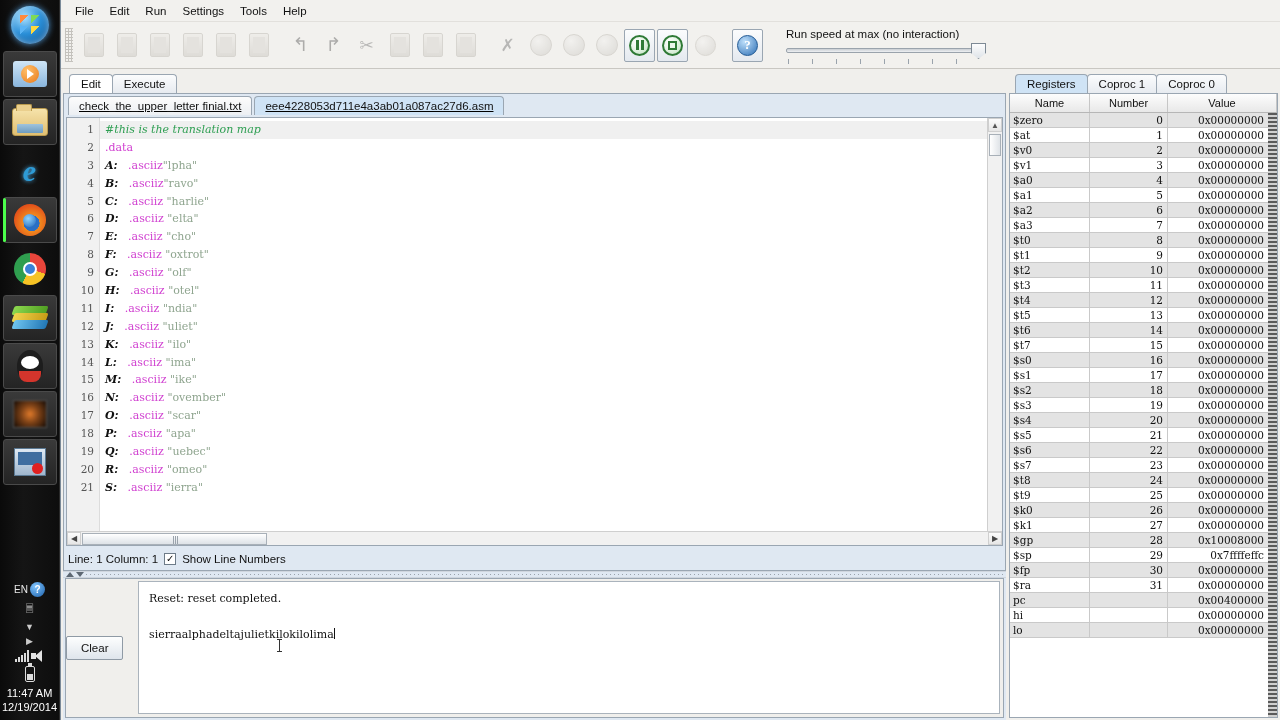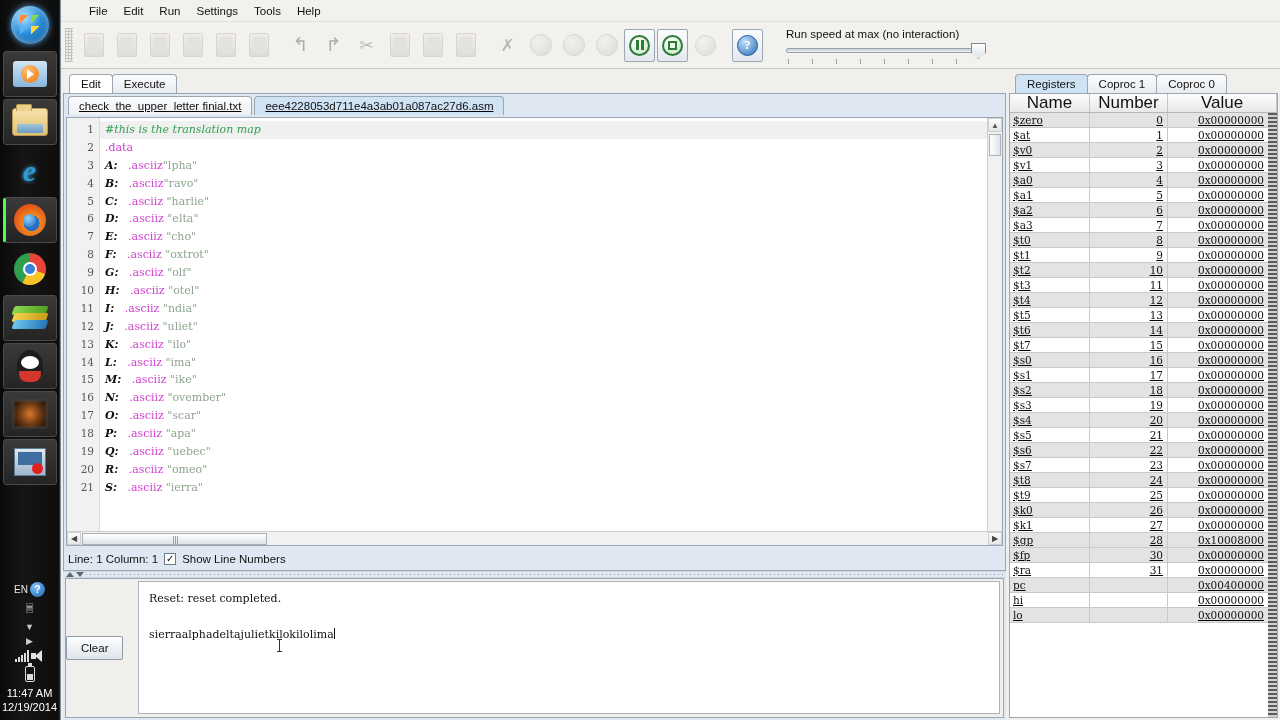--- a/index.html
+++ b/index.html
@@ -107,21 +107,21 @@
   .wbtns{ position:absolute; right:2px; top:1px; display:flex; gap:1px; }
   .wbtn{
     width:27px;height:17px;border:1px solid #8a99a8;border-radius:2px;
     background:linear-gradient(to bottom,#f4f7fa,#ccd6e0);
     display:flex;align-items:center;justify-content:center;font-size:10px;color:#333;
   }
   .wbtn.close{ background:linear-gradient(to bottom,#f2a3a0,#c7312a); border-color:#9b2b22; color:#fff; width:33px; font-weight:bold;}
   .wbtn .mini{display:block;width:10px;height:2px;background:#333;margin-top:5px;}
   .wbtn .maxi{display:block;width:9px;height:9px;border:1.5px solid #333;}
 
-  #menubar{ height:22px; background:#f2f1ee; display:flex; align-items:center; padding-left:20px; border-bottom:1px solid #e2e0dc;}
+  #menubar{ height:22px; background:#f2f1ee; display:flex; align-items:center; padding-left:6px; border-bottom:1px solid #e2e0dc;}
   .menu-item{ font-size:11.5px; color:#111; padding:2px 8px; }
 
   #toolbar{
     height:47px; background:#f2f1ee; display:flex; align-items:center;
     border-bottom:1px solid #c9c7c2; padding-left:4px; position:relative;
   }
   .grip{width:8px;height:34px;background:
      repeating-linear-gradient(to bottom, #b9b7b2 0 1px, transparent 1px 3px),
      repeating-linear-gradient(to right, #b9b7b2 0 1px, transparent 1px 3px);
      margin-right:4px; opacity:.8;}
@@ -222,29 +222,29 @@
     font-family:"DejaVu Serif", serif; font-size:11px; color:#111; position:relative;}
   .io-line{ height:18px; line-height:18px; white-space:pre;}
   .caret{display:inline-block;width:1px;height:11px;background:#111;vertical-align:-1px;}
   .ibeam{position:absolute; left:140px; top:57px; width:1px; height:13px; background:#333;}
   .ibeam::before,.ibeam::after{content:"";position:absolute;left:-2px;width:5px;height:1px;background:#333;}
   .ibeam::before{top:0;} .ibeam::after{bottom:0;}
 
   
   #reg-panel{ flex:1; display:flex; flex-direction:column; border:1px solid #9aa6b2; background:#fff; min-height:0; margin-bottom:2px;}
   #reg-head{ display:flex; height:19px; background:linear-gradient(to bottom,#fdfdfd,#e8e8e8); border-bottom:1px solid #b6b6b6;}
-  #reg-head div{ font-size:17px; color:#111; display:flex; align-items:center; justify-content:center; border-right:1px solid #c6c6c6;text-align:center;}
+  #reg-head div{ font-size:11px; color:#111; display:flex; align-items:center; justify-content:center; border-right:1px solid #c6c6c6;text-align:center;}
   .col-name{width:80px;} .col-num{width:78px;} .col-val{flex:1;}
   #reg-rows{ flex:1; overflow:hidden;}
   .rrow{ display:flex; height:15px; border-bottom:1px solid #c9c9c9; font-family:"DejaVu Serif", serif; font-size:10.5px; color:#111;}
   .rrow.alt{ background:#e3e3e3; }
   .rrow .n{ width:80px; padding-left:3px; display:flex; align-items:center; border-right:1px solid #c9c9c9;}
   .rrow .b{ width:78px; padding-right:4px; display:flex; align-items:center; justify-content:flex-end; border-right:1px solid #c9c9c9;}
   .rrow .v{ flex:1; padding-right:4px; display:flex; align-items:center; justify-content:flex-end;}
-  .reg-outer{ position:relative; display:flex; flex:1; min-height:0;text-decoration:underline;}
+  .reg-outer{ position:relative; display:flex; flex:1; min-height:0;}
   .reg-vscroll{ width:9px; background:repeating-linear-gradient(to bottom,#5a5a5a 0 2px,#cfcfcf 2px 4px);}
 </style>
 </head>
 <body>
 
 <div id="taskbar">
   <div class="tb-btn">
       <div class="orb"></div>
     </div>
   <div class="tb-btn framed">
@@ -658,20 +658,25 @@
               <div class="rrow">
                 <div class="n">$k1</div>
                 <div class="b">27</div>
                 <div class="v">0x00000000</div>
               </div>
               <div class="rrow alt">
                 <div class="n">$gp</div>
                 <div class="b">28</div>
                 <div class="v">0x10008000</div>
               </div>
+              <div class="rrow">
+                <div class="n">$sp</div>
+                <div class="b">29</div>
+                <div class="v">0x7ffffeffc</div>
+              </div>
               <div class="rrow alt">
                 <div class="n">$fp</div>
                 <div class="b">30</div>
                 <div class="v">0x00000000</div>
               </div>
               <div class="rrow">
                 <div class="n">$ra</div>
                 <div class="b">31</div>
                 <div class="v">0x00000000</div>
               </div>

